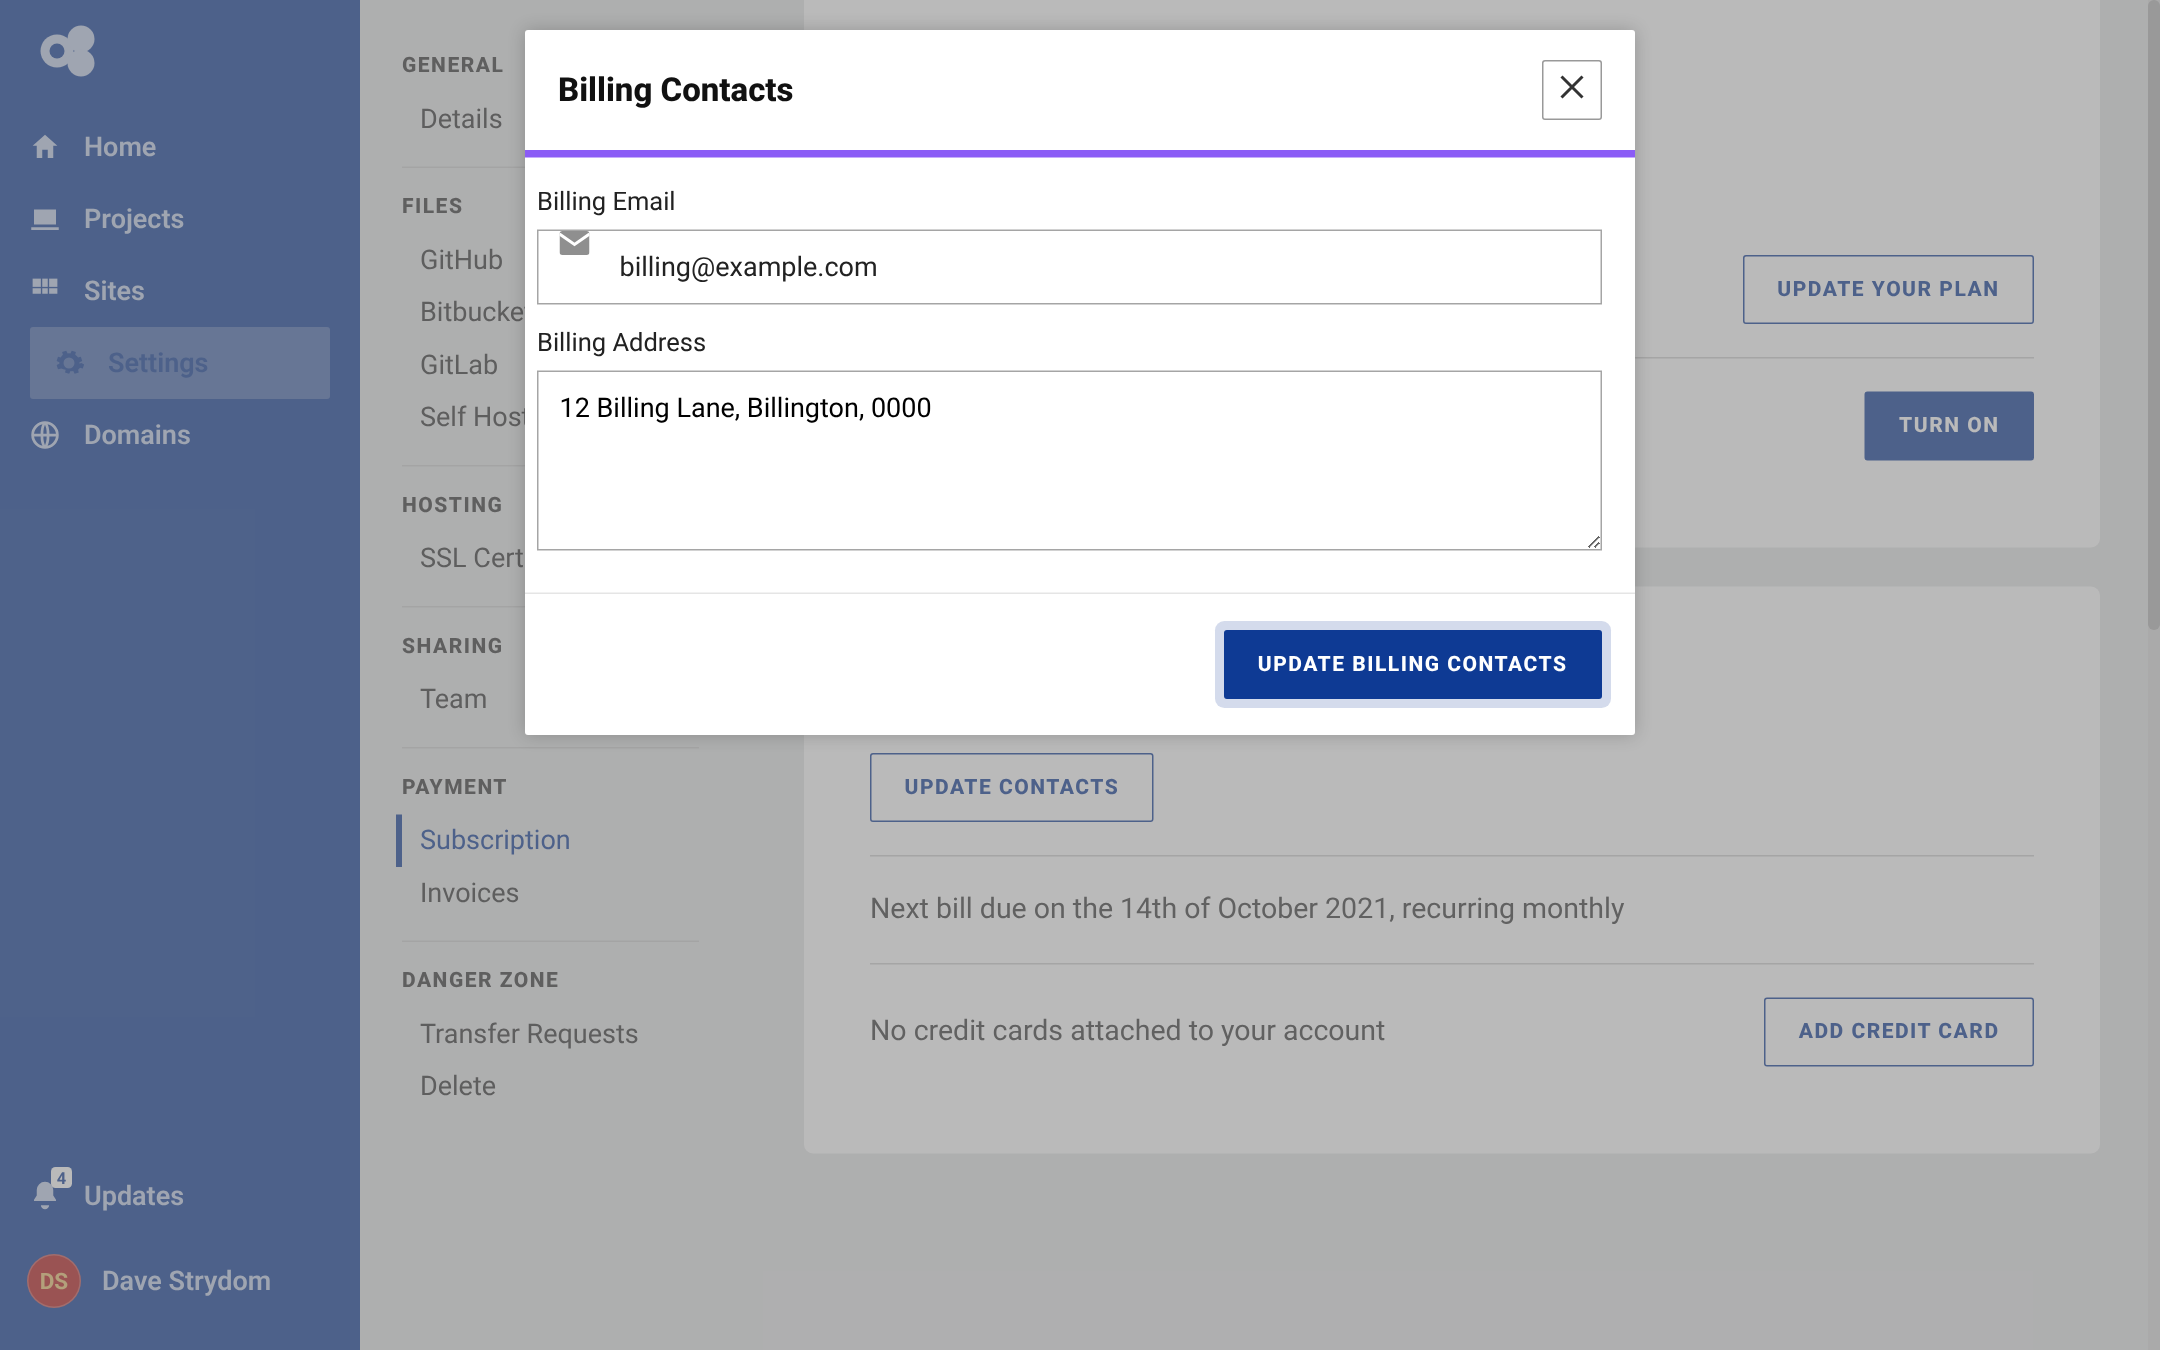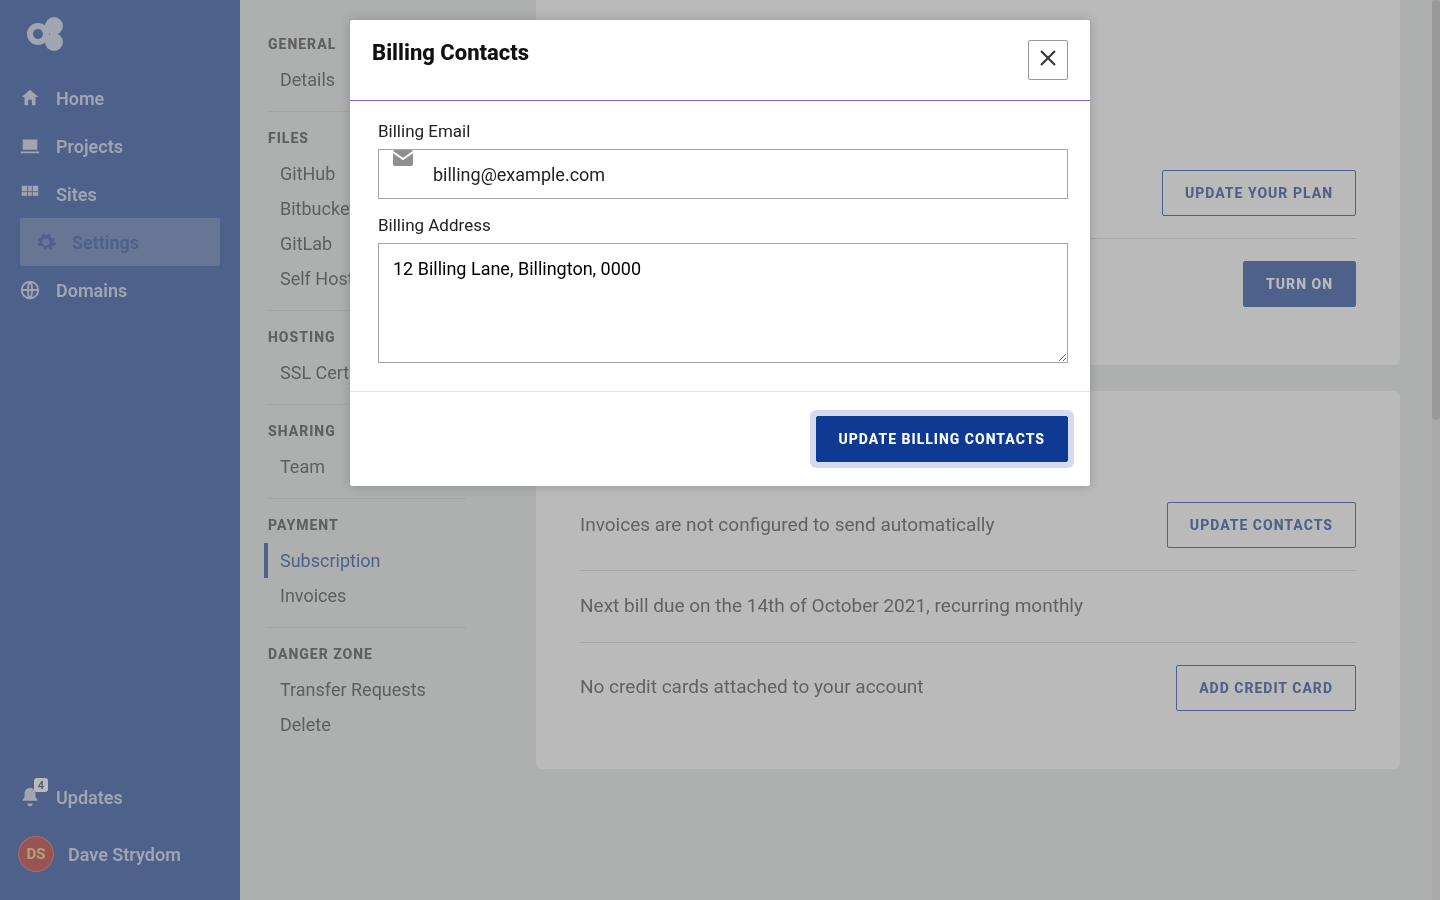--- a/index.html
+++ b/index.html
@@ -180,36 +180,36 @@
   }
   .modal {
     position: absolute;
     left: 350px; top: 20px;
     width: 740px;
     background: #fff;
     border-radius: 2px;
     box-shadow: 0 0 12px rgba(0,0,0,0.2);
   }
   .modal-header {
-    display:flex; justify-content:space-between;
+    display:flex; align-items:center; justify-content:space-between;
     padding: 20px 22px 20px 22px;
-    border-bottom: 1px solid #8b5cf6;
+    border-bottom: 5px solid #8b5cf6;
     gap: 44px;
   }
   .modal-title { font-size: 22px; font-weight: 800; color: #111; }
   .modal-close {
     width: 40px; height: 40px;
     border: 1px solid #999;
     background: #fff;
     display:flex; align-items:center; justify-content:center;
     cursor:pointer;
     font-size: 20px;
     border-radius: 2px;
   }
-  .modal-body { padding: 20px 22px 24px 28px; }
+  .modal-body { padding: 20px 22px 24px 8px; }
   .field-label { font-size: 17px; color:#222; margin: 16px 0 8px 0; }
   .field-label:first-child { margin-top: 0; }
   .input-wrap {
     display:flex; align-items:flex-start;
     border: 1px solid var(--input-border);
     height: 50px;
   }
   .input-wrap .mail-icon { width: 48px; display:flex; justify-content:center; }
   .input {
     border: none; flex: 1; height: 100%; font-size: 18px; color:#222;
@@ -358,21 +358,20 @@
       <div class="card-sep"></div>
       <div class="card-row">
         <div class="row-text">Enable bandwidth overage for unlimited bandwidth</div>
         <div class="btn btn-solid">TURN ON</div>
       </div>
     </div>
 
     <div class="card">
       <h2>Billing</h2>
       <div class="card-row">
-        <div class="row-text">Invoices are not configured to send automatically</div>
         <div class="btn btn-outline">UPDATE CONTACTS</div>
       </div>
       <div class="card-sep"></div>
       <div class="card-row">
         <div class="row-text">Next bill due on the 14th of October 2021, recurring monthly</div>
       </div>
       <div class="card-sep"></div>
       <div class="card-row">
         <div class="row-text">No credit cards attached to your account</div>
         <div class="btn btn-outline">ADD CREDIT CARD</div>

